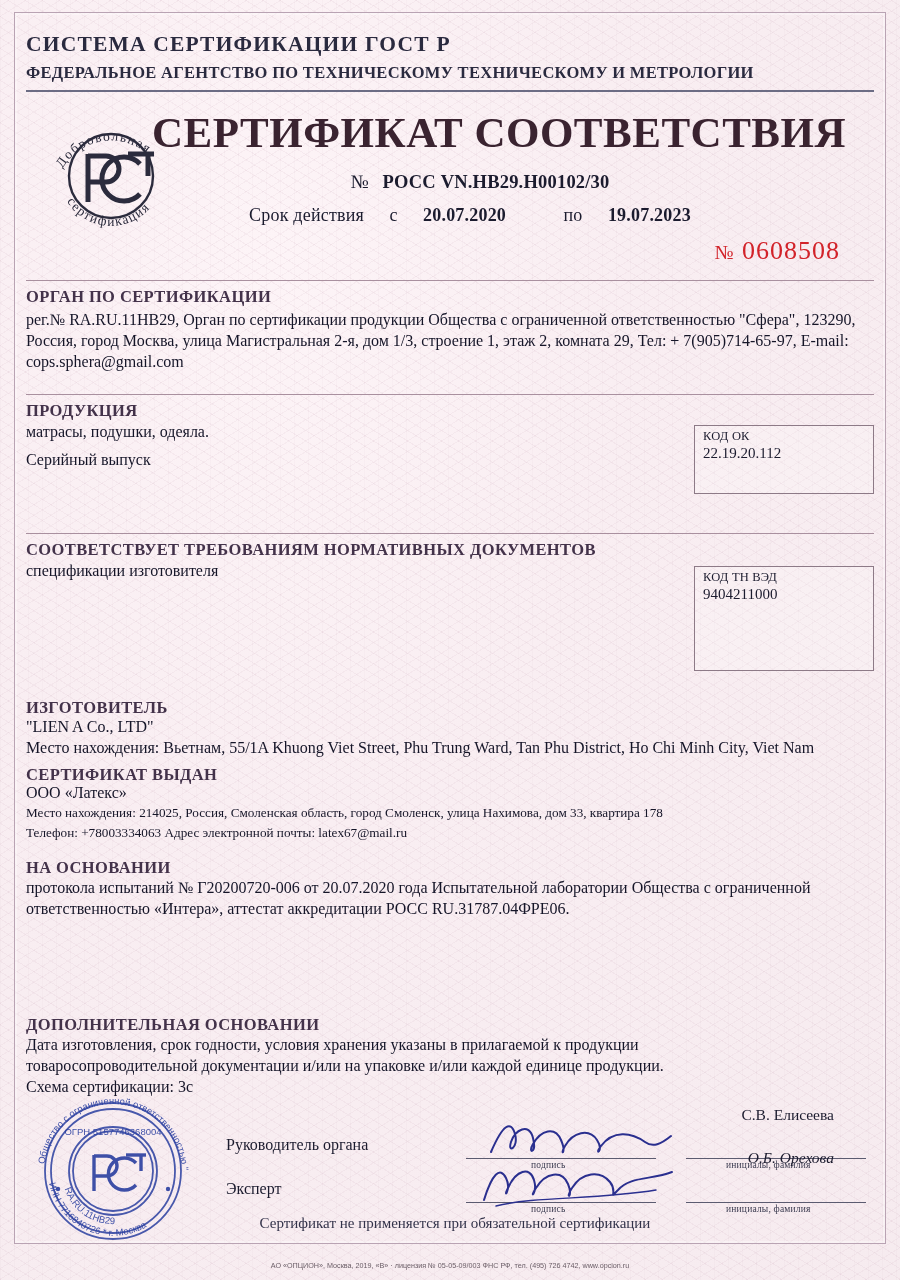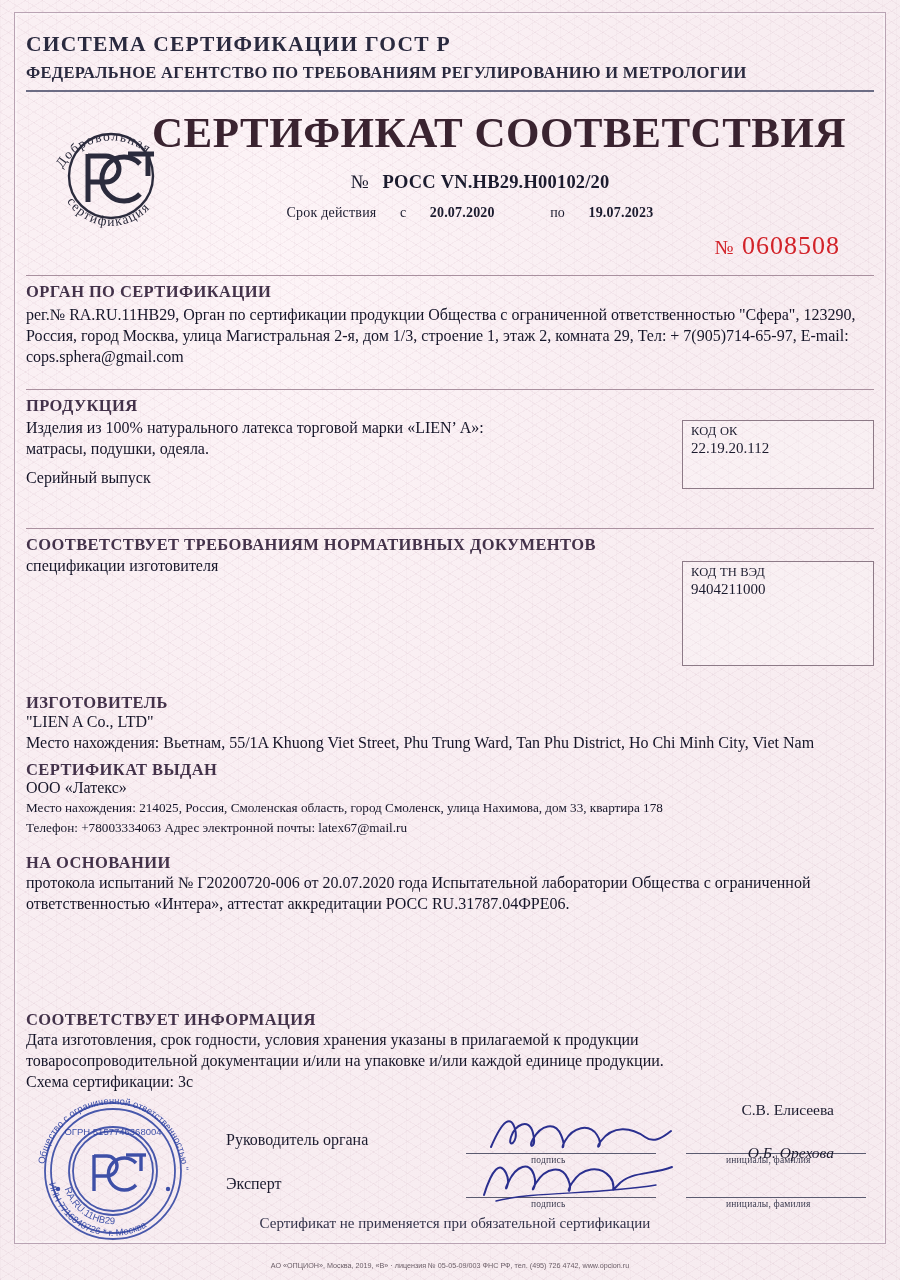--- a/index.html
+++ b/index.html
@@ -80,21 +80,21 @@
   .certno-row {
     text-align: center;
     margin: 14px 0 0 60px;
     font-size: 18.5px;
   }
   .certno-row .no { font-size: 19px; }
   .certno-row b { letter-spacing: 0.2px; }
   .valid-row {
     text-align: center;
     margin: 12px 0 0 40px;
-    font-size: 14px;
+    font-size: 18px;
     letter-spacing: 0.2px;
   }
   .valid-row .sp { display: inline-block; width: 16px; }
   .red-no {
     text-align: right;
     margin: 10px 34px 0 0;
     font-size: 26px;
     color: #d2232a;
     letter-spacing: 1px;
   }
@@ -125,21 +125,21 @@
     color: #151528;
   }
 
   .block { position: relative; }
 
   
   .codebox {
     position: absolute;
     border: 1px solid #8d7a87;
     background: rgba(255,255,255,0.18);
-    padding: 3px 20px 0 8px;
+    padding: 3px 8px 0 8px;
   }
   .codebox .lbl { font-size: 12.5px; letter-spacing: .2px; }
   .codebox .val { font-size: 15px; margin-top: 1px; }
 
   
   .sig-wrap { position: relative; margin-top: 6px; height: 150px; }
   .sig-name {
     position: absolute;
     right: 40px;
     font-size: 15.5px;
@@ -194,29 +194,29 @@
 <body>
 
 <div class="page">
   <div class="guilloche"></div>
   <div class="inner-frame"></div>
 
   <div class="content">
 
     <div class="hdr">
       <div class="hdr-line1">СИСТЕМА СЕРТИФИКАЦИИ ГОСТ Р</div>
-      <div class="hdr-line2">ФЕДЕРАЛЬНОЕ АГЕНТСТВО ПО ТРЕБОВАНИЯМ РЕГУЛИРОВАНИЮ И МЕТРОЛОГИИ</div>
+      <div class="hdr-line2">ФЕДЕРАЛЬНОЕ АГЕНТСТВО ПО ТЕХНИЧЕСКОМУ ТЕХНИЧЕСКОМУ И МЕТРОЛОГИИ</div>
       <div class="hdr-rule"></div>
     </div>
 
     <div class="title">СЕРТИФИКАТ СООТВЕТСТВИЯ</div>
 
     <div class="certno-row">
       <span class="no">№</span>
-      &nbsp;&nbsp;<b>РОСС VN.HB29.H00102/20</b>
+      &nbsp;&nbsp;<b>РОСС VN.HB29.H00102/30</b>
     </div>
 
     <div class="valid-row">
       <span>Срок действия</span>
       <span class="sp"></span>
       <span>с</span>
       <span class="sp"></span>
       <b>20.07.2020</b>
       <span class="sp"></span><span class="sp"></span><span class="sp"></span>
       <span>по</span>
@@ -233,21 +233,20 @@
 
     <div class="block" style="margin-top:0">
       <div class="sect-title">ОРГАН ПО СЕРТИФИКАЦИИ</div>
       <div class="body-txt" style="margin-top:2px">рег.№ RA.RU.11HB29, Орган по сертификации продукции Общества с ограниченной ответственностью "Сфера", 123290, Россия, город Москва, улица Магистральная 2-я, дом 1/3, строение 1, этаж 2, комната 29, Тел: + 7(905)714-65-97, E-mail: cops.sphera@gmail.com</div>
     </div>
 
     <div class="sect-rule" style="margin-top:22px"></div>
 
     <div class="block" style="margin-top:3px; height:130px">
       <div class="sect-title">ПРОДУКЦИЯ</div>
-      <div class="body-txt" style="margin-top:1px; width:600px">Изделия из 100% натурального латекса торговой марки «LIEN’ А»:</div>
       <div class="body-txt" style="width:600px">матрасы, подушки, одеяла.</div>
       <div class="body-txt" style="margin-top:7px; width:600px">Серийный выпуск</div>
 
       <div class="codebox" style="right:0; top:24px; width:162px; height:64px;">
         <div class="lbl">КОД ОК</div>
         <div class="val">22.19.20.112</div>
       </div>
     </div>
 
     <div class="sect-rule" style="margin-top:2px"></div>
@@ -274,21 +273,21 @@
       <div class="body-sm" style="margin-top:1px">Место нахождения: 214025, Россия, Смоленская область, город Смоленск, улица Нахимова, дом 33, квартира 178</div>
       <div class="body-sm" style="margin-top:3px">Телефон: +78003334063 Адрес электронной почты: latex67@mail.ru</div>
     </div>
 
     <div class="block" style="margin-top:16px">
       <div class="sect-title">НА ОСНОВАНИИ</div>
       <div class="body-txt" style="margin-top:-1px">протокола испытаний № Г20200720-006 от 20.07.2020 года Испытательной лаборатории Общества с ограниченной ответственностью «Интера», аттестат аккредитации РОСС RU.31787.04ФРЕ06.</div>
     </div>
 
     <div class="block" style="margin-top:96px">
-      <div class="sect-title">СООТВЕТСТВУЕТ ИНФОРМАЦИЯ</div>
+      <div class="sect-title">ДОПОЛНИТЕЛЬНАЯ ОСНОВАНИИ</div>
       <div class="body-txt" style="margin-top:-1px">Дата изготовления, срок годности, условия хранения указаны в прилагаемой к продукции</div>
       <div class="body-txt">товаросопроводительной документации и/или на упаковке и/или каждой единице продукции.</div>
       <div class="body-txt">Схема сертификации: 3с</div>
     </div>
 
     <div class="sig-wrap">
       <div class="sig-name" style="top:2px;">С.В. Елисеева</div>
       <div class="sig-role" style="top:32px;">Руководитель органа</div>
       <div class="sig-underline" style="left:440px; width:190px; top:54px;"></div>
       <div class="sig-underline" style="left:660px; width:180px; top:54px;"></div>

